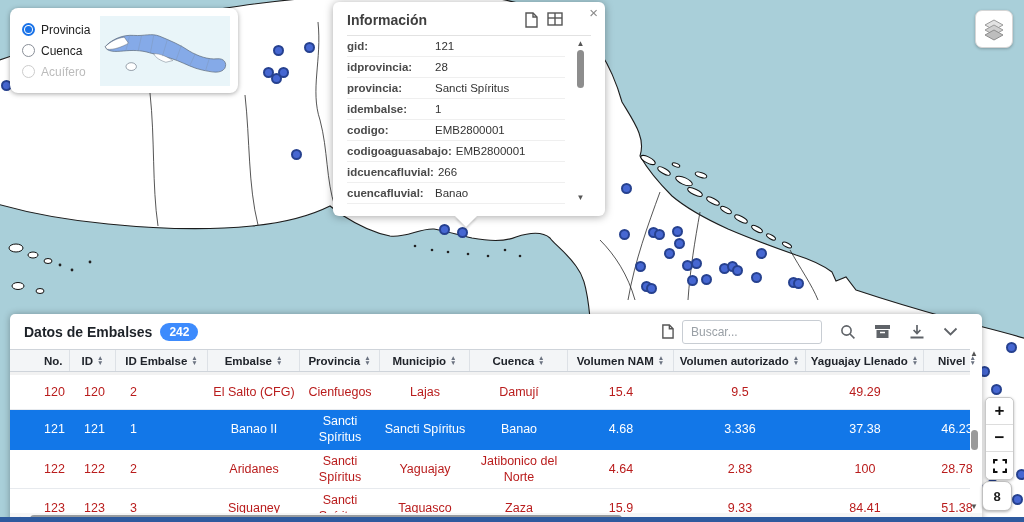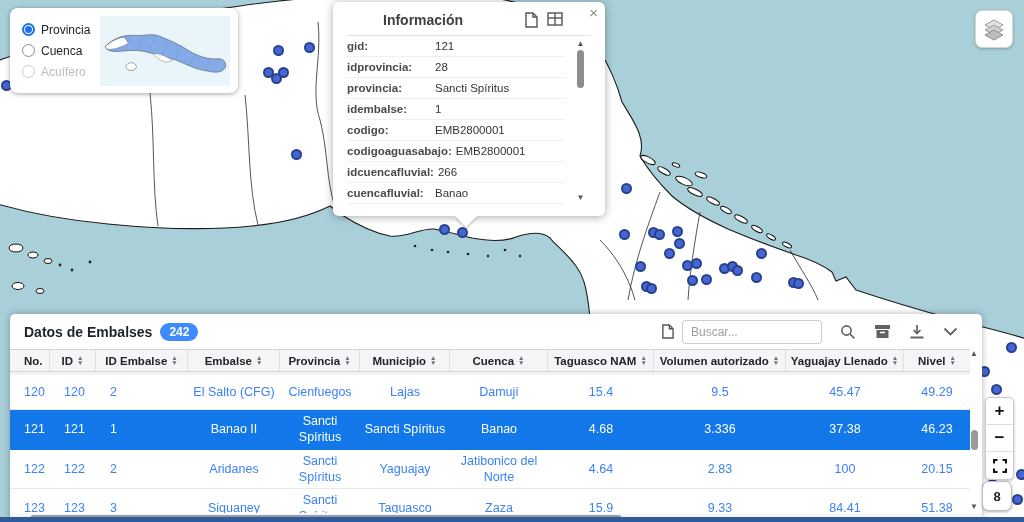--- a/index.html
+++ b/index.html
@@ -28,21 +28,21 @@
   .layers-btn { position:absolute; right:11px; top:10px; width:38px; height:38px; background:#fff;
     border:1px solid #d5d5d5; border-radius:7px; box-shadow:0 1px 3px rgba(0,0,0,.25);
     display:flex; align-items:center; justify-content:center; cursor:pointer; }
 
   
   .info-popup { position:absolute; left:333px; top:2px; width:272px; height:214px; background:#fff;
     border-radius:6px; box-shadow:0 1px 8px rgba(0,0,0,.35); padding:10px 14px 8px 14px; }
   .info-popup::after { content:""; position:absolute; left:122px; bottom:-11px; border:11px solid transparent;
     border-top-color:#fff; border-bottom:none; filter:drop-shadow(0 2px 1px rgba(0,0,0,.2)); }
   .popup-head { display:flex; align-items:center; border-bottom:1px solid #e2e2e2; padding-bottom:7px; }
-  .popup-title { font-size:14px; font-weight:bold; color:#3f3f3f; flex:1;margin-left:36px; }
+  .popup-title { font-size:14px; font-weight:bold; color:#3f3f3f; flex:1; }
   .popup-icons { display:flex; gap:9px; margin-right:28px; }
   .icon-btn { background:none; border:none; cursor:pointer; color:#555; display:flex; padding:0; }
   .popup-close { position:absolute; right:7px; top:3px; font-size:15px; color:#8a8a8a; background:none; border:none; cursor:pointer; line-height:1; }
   .popup-body { position:relative; padding-right:26px; }
   .field-row { display:flex; align-items:center; border-bottom:1px solid #efefef; min-height:21px; font-size:11.5px; }
   .field-label { font-weight:bold; color:#4a4a4a; min-width:88px; padding-right:4px; white-space:nowrap; }
   .field-value { color:#333; }
   .popup-scrollbar { position:absolute; right:6px; top:4px; bottom:2px; width:9px; display:flex; flex-direction:column; align-items:center; }
   .scroll-arrow { font-size:8px; color:#555; line-height:1; cursor:pointer; }
   .popup-thumb { width:7px; height:38px; border-radius:4px; background:#8d8d8d; margin-top:2px; cursor:pointer; }
@@ -53,30 +53,30 @@
     border-radius:5px 5px 0 0; box-shadow:0 0 7px rgba(0,0,0,.3); overflow:hidden; }
   .table-topbar { height:35px; display:flex; align-items:center; padding:0 14px; gap:8px; }
   .table-title { font-size:14px; font-weight:bold; color:#1d2228; }
   .count-badge { background:#3d8bfd; color:#fff; font-size:12px; font-weight:bold; border-radius:10px; padding:2px 9px; }
   .topbar-spacer { flex:1; }
   .search-input { width:140px; height:24px; border:1px solid #c8cdd3; border-radius:3px; font-size:12px; padding:0 8px; color:#333; outline:none; }
   .search-input::placeholder { color:#9aa0a6; }
   .toolbar-icon { margin-left:10px; }
   .scroll-pad { margin-right:10px; }
 
-  .grid-row { display:grid; grid-template-columns:40px 46px 92px 92px 80px 90px 98px 106px 132px 118px 66px; width:960px; }
+  .grid-row { display:grid; grid-template-columns:40px 46px 92px 92px 80px 90px 98px 106px 132px 118px 66px; width:960px;padding-left:20px; }
   .thead { background:#f3f5f7; border-top:1px solid #cfd4da; border-bottom:1px solid #cfd4da; height:23px; }
   .th { display:flex; align-items:center; justify-content:center; gap:4px; font-size:11.5px; font-weight:bold;
         color:#20242b; border-right:1px solid #dde1e6; cursor:pointer; white-space:nowrap; overflow:hidden; }
   .th:first-child { justify-content:flex-start; padding-left:14px; }
   .th:last-child { border-right:none; }
   .sort { display:inline-flex; flex-direction:column; line-height:.62; font-size:6.5px; color:#6b7280; }
 
   .tbody { position:relative; }
-  .trow { min-height:38px; align-items:center; border-bottom:1px solid #e7eaee; font-size:12.5px; color:#3b82f6; cursor:pointer; background:#fff; }
+  .trow { min-height:38px; align-items:center; border-bottom:1px solid #e7eaee; font-size:12.5px; color:#b91c1c; cursor:pointer; background:#fff; }
   .trow:first-child { border-top:3px solid #f2f2f2; }
   .td { padding:3px 4px; text-align:center; line-height:1.3; }
   .td.left { text-align:left; padding-left:14px; }
   .trow.selected { background:#1277e8; color:#fff; border-color:#1277e8; }
 
   .hscrollbar { position:absolute; left:0; right:0; bottom:0; height:12px; background:#f6f6f6; display:flex; align-items:center; }
   .hs-arrow { font-size:8px; color:#707070; padding:0 4px; cursor:pointer; }
   .hs-track { position:relative; flex:1; height:100%; }
   .hs-thumb { position:absolute; left:6px; top:2px; width:592px; height:8px; border-radius:4px; background:#989c9f; cursor:pointer; }
   .vscrollbar { position:absolute; right:2px; top:36px; bottom:14px; width:12px; display:flex; flex-direction:column; align-items:center; }
@@ -384,21 +384,21 @@
         </span>
       </div>
       <div class="th">
         <span>Cuenca</span>
         <span class="sort">
           <span>▲</span>
           <span>▼</span>
         </span>
       </div>
       <div class="th">
-        <span>Taguasco NAM</span>
+        <span>Volumen NAM</span>
         <span class="sort">
           <span>▲</span>
           <span>▼</span>
         </span>
       </div>
       <div class="th">
         <span>Volumen autorizado</span>
         <span class="sort">
           <span>▲</span>
           <span>▼</span>
@@ -423,21 +423,20 @@
       <div class="grid-row trow">
         <div class="td left">120</div>
         <div class="td left">120</div>
         <div class="td left">2</div>
         <div class="td">El Salto (CFG)</div>
         <div class="td">Cienfuegos</div>
         <div class="td">Lajas</div>
         <div class="td">Damují</div>
         <div class="td">15.4</div>
         <div class="td">9.5</div>
-        <div class="td">45.47</div>
         <div class="td">49.29</div>
       </div>
       <div class="grid-row trow selected">
         <div class="td left">121</div>
         <div class="td left">121</div>
         <div class="td left">1</div>
         <div class="td">Banao II</div>
         <div class="td">Sancti Spíritus</div>
         <div class="td">Sancti Spíritus</div>
         <div class="td">Banao</div>
@@ -450,21 +449,21 @@
         <div class="td left">122</div>
         <div class="td left">122</div>
         <div class="td left">2</div>
         <div class="td">Aridanes</div>
         <div class="td">Sancti Spíritus</div>
         <div class="td">Yaguajay</div>
         <div class="td">Jatibonico del Norte</div>
         <div class="td">4.64</div>
         <div class="td">2.83</div>
         <div class="td">100</div>
-        <div class="td">20.15</div>
+        <div class="td">28.78</div>
       </div>
       <div class="grid-row trow">
         <div class="td left">123</div>
         <div class="td left">123</div>
         <div class="td left">3</div>
         <div class="td">Siguaney</div>
         <div class="td">Sancti Spíritus</div>
         <div class="td">Taguasco</div>
         <div class="td">Zaza</div>
         <div class="td">15.9</div>

